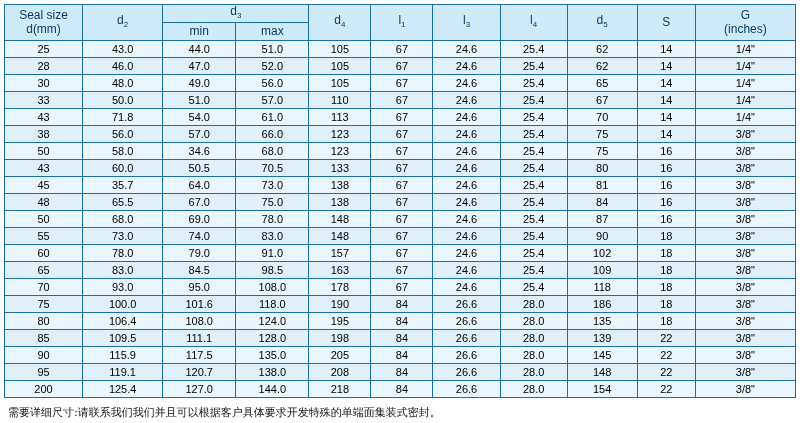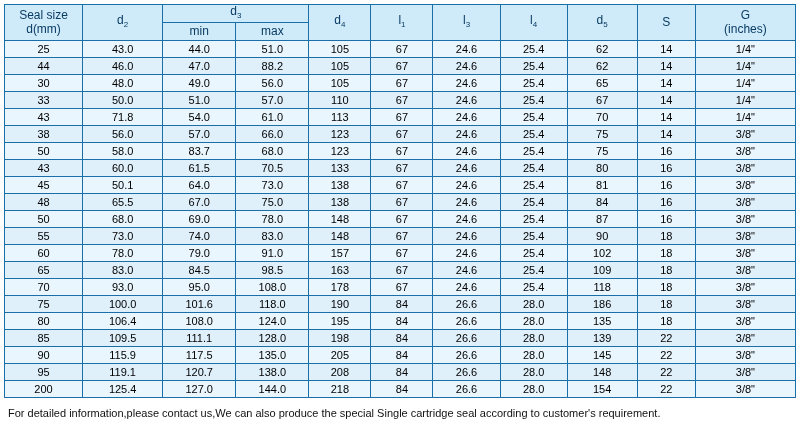--- a/index.html
+++ b/index.html
@@ -127,24 +127,24 @@
           <td>51.0</td>
           <td>105</td>
           <td>67</td>
           <td>24.6</td>
           <td>25.4</td>
           <td>62</td>
           <td>14</td>
           <td>1/4"</td>
         </tr>
         <tr>
-          <td>44</td>
+          <td>28</td>
           <td>46.0</td>
           <td>47.0</td>
-          <td>88.2</td>
+          <td>52.0</td>
           <td>105</td>
           <td>67</td>
           <td>24.6</td>
           <td>25.4</td>
           <td>62</td>
           <td>14</td>
           <td>1/4"</td>
         </tr>
         <tr>
           <td>30</td>
@@ -194,46 +194,46 @@
           <td>67</td>
           <td>24.6</td>
           <td>25.4</td>
           <td>75</td>
           <td>14</td>
           <td>3/8"</td>
         </tr>
         <tr>
           <td>50</td>
           <td>58.0</td>
-          <td>83.7</td>
+          <td>34.6</td>
           <td>68.0</td>
           <td>123</td>
           <td>67</td>
           <td>24.6</td>
           <td>25.4</td>
           <td>75</td>
           <td>16</td>
           <td>3/8"</td>
         </tr>
         <tr>
           <td>43</td>
           <td>60.0</td>
-          <td>61.5</td>
+          <td>50.5</td>
           <td>70.5</td>
           <td>133</td>
           <td>67</td>
           <td>24.6</td>
           <td>25.4</td>
           <td>80</td>
           <td>16</td>
           <td>3/8"</td>
         </tr>
         <tr>
           <td>45</td>
-          <td>50.1</td>
+          <td>35.7</td>
           <td>64.0</td>
           <td>73.0</td>
           <td>138</td>
           <td>67</td>
           <td>24.6</td>
           <td>25.4</td>
           <td>81</td>
           <td>16</td>
           <td>3/8"</td>
         </tr>
@@ -390,16 +390,17 @@
           <td>26.6</td>
           <td>28.0</td>
           <td>154</td>
           <td>22</td>
           <td>3/8"</td>
         </tr>
       </tbody>
   </table>
 
   <div class="notes">
+    <div class="cn">需要详细尺寸:请联系我们我们并且可以根据客户具体要求开发特殊的单端面集装式密封。</div>
     <div class="en">For detailed information,please contact us,We can also produce the special Single cartridge seal according to customer's requirement.</div>
   </div>
 
 </div>
 
 </body></html>

